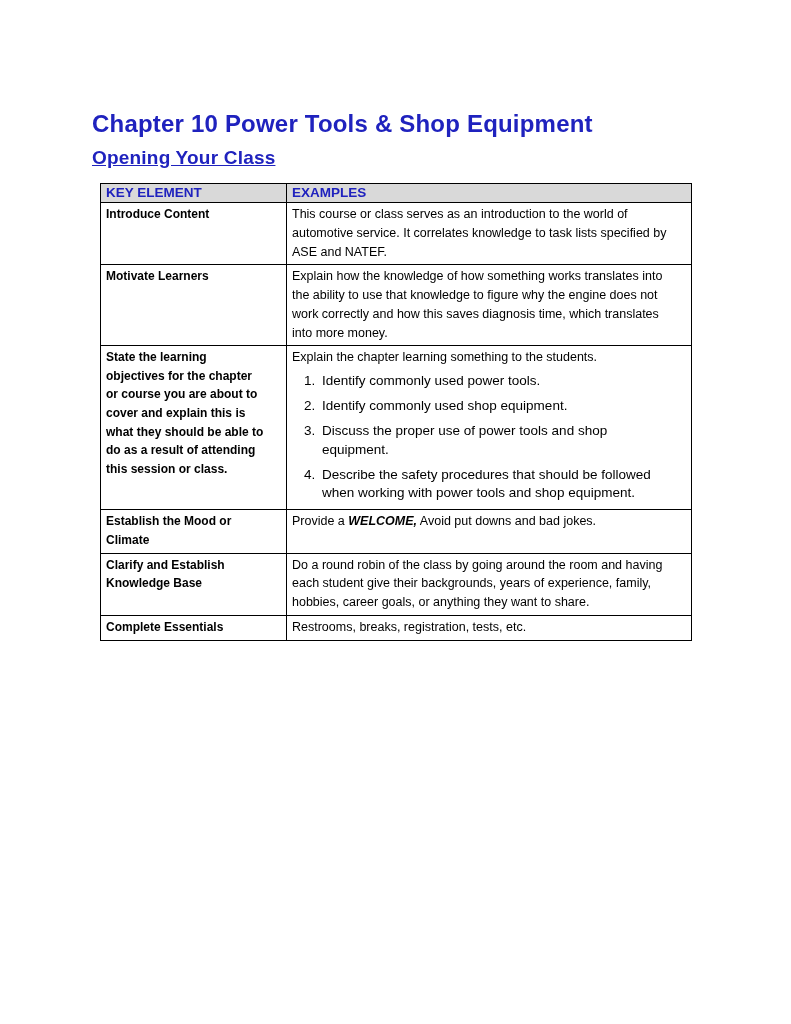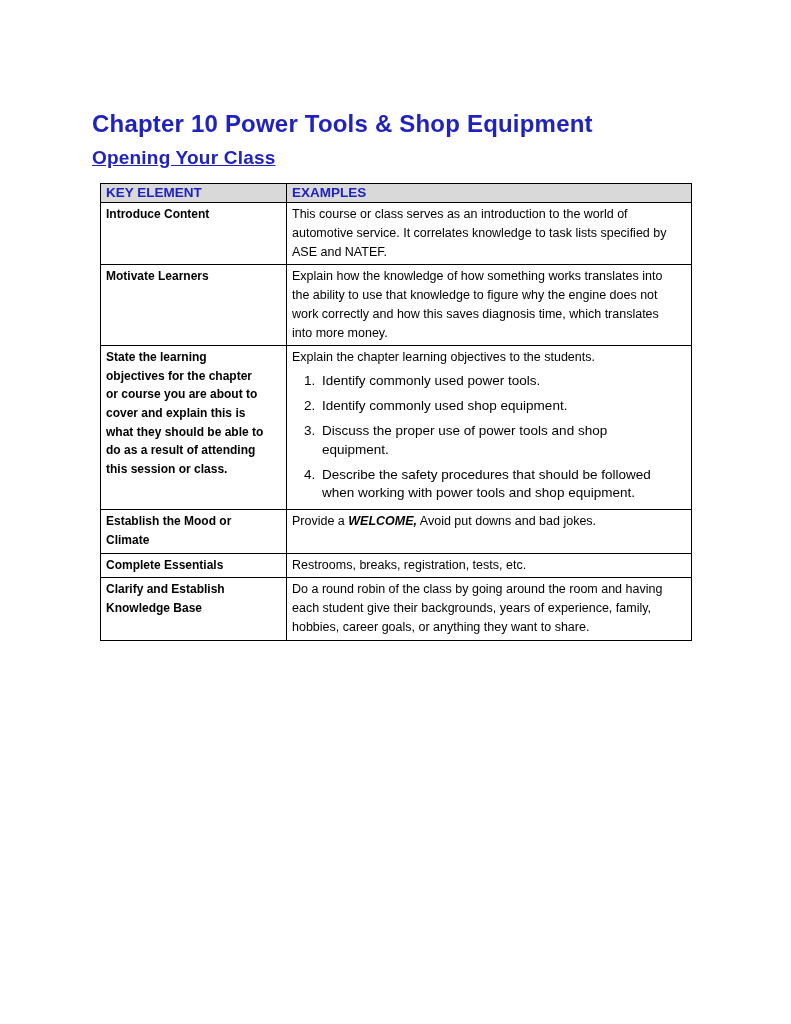--- a/index.html
+++ b/index.html
@@ -122,43 +122,43 @@
         </tr>
         <tr>
           <td class="key-cell">Motivate Learners</td>
           <td class="example-cell">
             <div class="para"><span>Explain how the knowledge of how something works translates into the ability to use that knowledge to figure why the engine does not work correctly and how this saves diagnosis time, which translates into more money.</span></div>
           </td>
         </tr>
         <tr>
           <td class="key-cell">State the learning objectives for the chapter or course you are about to cover and explain this is what they should be able to do as a result of attending this session or class.</td>
           <td class="example-cell">
-            <div class="para"><span>Explain the chapter learning objectives to the students.</span></div>
+            <div class="para"><span>Explain the chapter learning something to the students.</span></div>
             <ol>
               <li>Identify commonly used power tools.</li>
               <li>Identify commonly used shop equipment.</li>
               <li>Discuss the proper use of power tools and shop equipment.</li>
               <li>Describe the safety procedures that should be followed when working with power tools and shop equipment.</li>
             </ol>
           </td>
         </tr>
         <tr>
           <td class="key-cell">Establish the Mood or Climate</td>
           <td class="example-cell">
             <div class="para"><span>Provide a </span><span class="em">WELCOME,</span><span> Avoid put downs and bad jokes.</span></div>
           </td>
         </tr>
         <tr>
+          <td class="key-cell">Clarify and Establish Knowledge Base</td>
+          <td class="example-cell">
+            <div class="para"><span>Do a round robin of the class by going around the room and having each student give their backgrounds, years of experience, family, hobbies, career goals, or anything they want to share.</span></div>
+          </td>
+        </tr>
+        <tr>
           <td class="key-cell">Complete Essentials</td>
           <td class="example-cell">
             <div class="para"><span>Restrooms, breaks, registration, tests, etc.</span></div>
-          </td>
-        </tr>
-        <tr>
-          <td class="key-cell">Clarify and Establish Knowledge Base</td>
-          <td class="example-cell">
-            <div class="para"><span>Do a round robin of the class by going around the room and having each student give their backgrounds, years of experience, family, hobbies, career goals, or anything they want to share.</span></div>
           </td>
         </tr>
       </tbody>
   </table>
 
 </div>
 
 </body></html>

